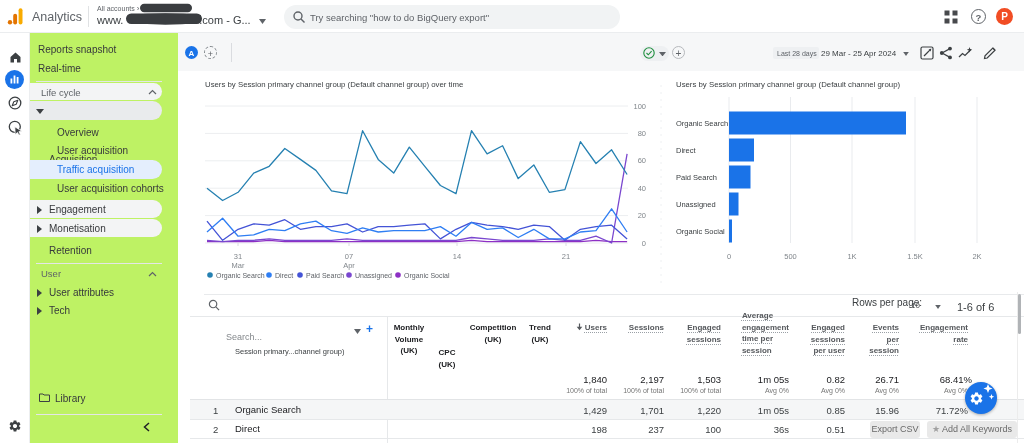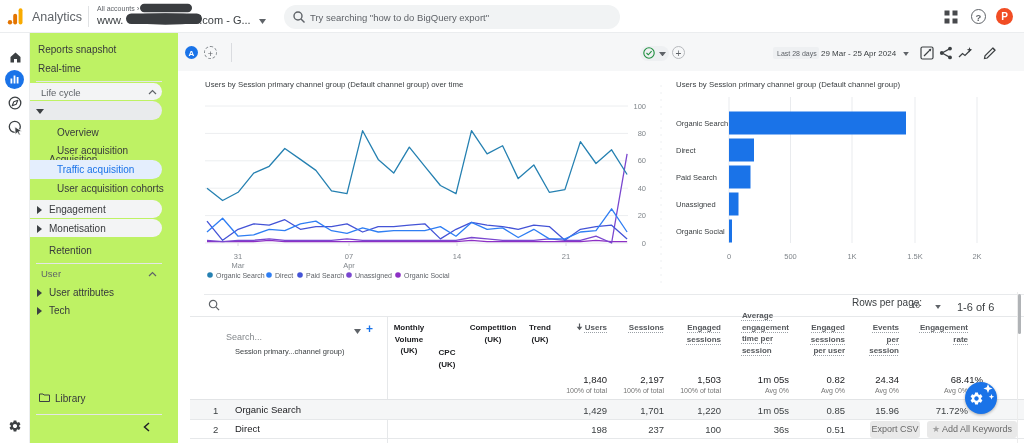--- a/index.html
+++ b/index.html
@@ -313,22 +313,22 @@
   <div class="abs hdrtxt" style="right:235px;top:239px;text-align:left;"><span class="dot">Average</span><br><span class="dot">engagement</span><br><span class="dot">time per</span><br><span class="dot">session</span></div>
   <div class="abs hdrtxt" style="right:179px;top:251px;text-align:right;"><span class="dot">Engaged</span><br><span class="dot">sessions</span><br><span class="dot">per user</span></div>
   <div class="abs hdrtxt" style="right:125px;top:251px;text-align:right;"><span class="dot">Events</span><br><span class="dot">per</span><br><span class="dot">session</span></div>
   <div class="abs hdrtxt" style="right:56px;top:251px;text-align:right;"><span class="dot">Engagement</span><br><span class="dot">rate</span></div>
 
   <div class="abs num" style="right:417px;top:303px;color:#202124;">1,840</div>
   <div class="abs num" style="right:360px;top:303px;color:#202124;">2,197</div>
   <div class="abs num" style="right:303px;top:303px;color:#202124;">1,503</div>
   <div class="abs num" style="right:235px;top:303px;color:#202124;">1m 05s</div>
   <div class="abs num" style="right:179px;top:303px;color:#202124;">0.82</div>
-  <div class="abs num" style="right:125px;top:303px;color:#202124;">24.34</div>
-  <div class="abs num" style="right:41px;top:303px;color:#202124;">68.41%</div>
+  <div class="abs num" style="right:125px;top:303px;color:#202124;">26.71</div>
+  <div class="abs num" style="right:52px;top:303px;color:#202124;">68.41%</div>
   <div class="abs sub" style="right:417px;top:316px;">100% of total</div>
   <div class="abs sub" style="right:360px;top:316px;">100% of total</div>
   <div class="abs sub" style="right:303px;top:316px;">100% of total</div>
   <div class="abs sub" style="right:235px;top:316px;">Avg 0%</div>
   <div class="abs sub" style="right:179px;top:316px;">Avg 0%</div>
   <div class="abs sub" style="right:125px;top:316px;">Avg 0%</div>
   <div class="abs sub" style="right:56px;top:316px;">Avg 0%</div>
 
   <div class="abs" style="left:12px;top:328px;width:834px;height:1px;background:#e2e4e6"></div>
   <div class="abs" style="left:12px;top:329px;width:834px;height:19px;background:#f5f6f7;"></div>

